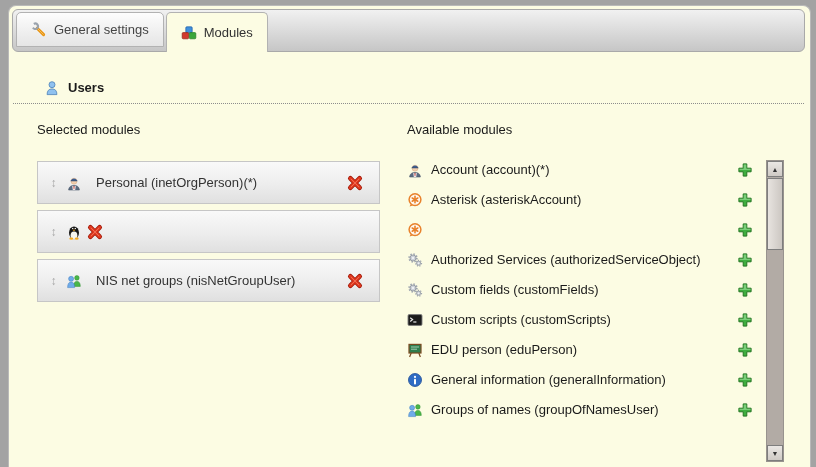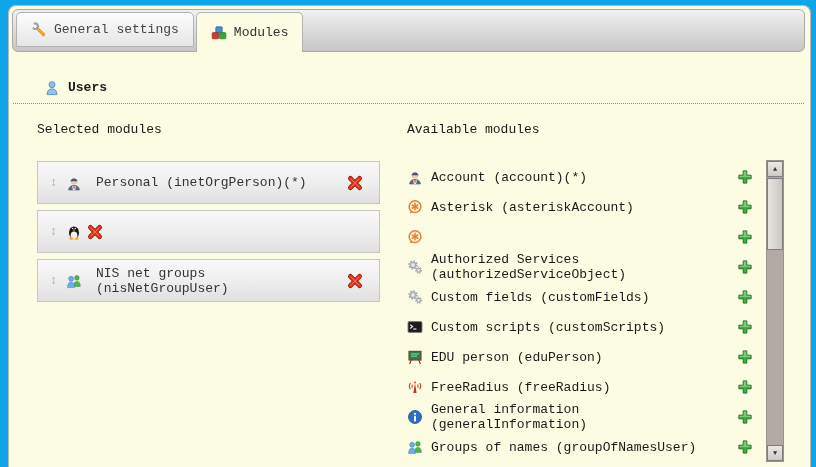--- a/index.html
+++ b/index.html
@@ -1,17 +1,17 @@
 <!DOCTYPE html>
 <html><head>
 <meta charset="utf-8">
 <style>
   html,body{margin:0;padding:0}
-  .stage{position:relative;width:816px;height:467px;background:#0ea5e9;overflow:hidden;
-         font-family:Liberation Mono, monospace;font-size:13px;color:#222}
+  .stage{position:relative;width:816px;height:467px;background:#a3a3a3;overflow:hidden;
+         font-family:Liberation Sans, sans-serif;font-size:13px;color:#222}
 
   
   .panel{position:absolute;left:8px;top:5px;width:803px;height:462px;box-sizing:border-box;
          background:#fcfce3;border:1px solid #b9b9b9;border-bottom:none;border-radius:8px 8px 0 0}
 
   
   .tabstrip{position:absolute;left:12px;top:9px;width:793px;height:43px;box-sizing:border-box;
             border:1px solid #a9a9a9;border-radius:6px;background:linear-gradient(#f1f1f1,#c6c6c6);
             display:flex;align-items:flex-end;padding-left:2px}
   .tab{box-sizing:border-box;display:flex;align-items:center;gap:7px;height:35px;
@@ -38,21 +38,21 @@
            background:linear-gradient(#f9f9f9 0%,#ededed 55%,#e0e0e0 100%);
            display:flex;align-items:center;padding:0 16px 0 8px;cursor:move}
   .drag{color:#a8a8a8;font-size:12px;width:15px;text-align:center;flex:0 0 15px;user-select:none}
   .sel-row .icon16{margin-left:5px}
   .sel-row .mod-label{margin-left:14px;flex:1;color:#333}
   .btn{background:none;border:none;padding:0;cursor:pointer;line-height:0}
 
   
   .avail-list{position:absolute;left:404px;top:160px;width:381px;height:303px;box-sizing:border-box;
               padding-top:2px}
-  .avail-row{height:30px;display:flex;align-items:center;padding-left:3px;padding-right:32px}
+  .avail-row{height:30px;display:flex;align-items:flex-start;padding-left:3px;padding-right:32px}
   .avail-row .mod-label{margin-left:8px;color:#1a1a1a}
   .avail-row .btn{margin-left:auto}
 
   
   .scrollbar{position:absolute;right:1px;top:0;width:18px;height:302px;box-sizing:border-box;
              background:#b2aba5;border:1px solid #98938e}
   .sb-btn{position:absolute;left:0;width:16px;height:16px;box-sizing:border-box;
           background:linear-gradient(#eae7e4,#cfcac5);border:1px solid #7e7e7e;
           display:flex;align-items:center;justify-content:center;font-size:7px;color:#333;cursor:pointer}
   .sb-up{top:0}
@@ -311,41 +311,20 @@
         </span>
         <span class="mod-label">EDU person (eduPerson)</span>
         <button class="btn">
           <span class="icon16 js-icon"><svg viewBox="0 0 16 16" width="16" height="16">
               <path d="M6.2 1.9 h3.6 v4.3 h4.3 v3.6 h-4.3 v4.3 h-3.6 v-4.3 h-4.3 v-3.6 h4.3 z" fill="#3fae3f" stroke="#247524" stroke-width="1" stroke-linejoin="round"></path>
               <path d="M6.7 2.4 h2.6 v4.4 h4.2 v1.1 h-11 v-1.1 h4.2 z" fill="#85d285" opacity="0.85"></path>
             </svg></span>
         </button>
       </div>
 
-      <div class="avail-row">
-        <span class="icon16">
-          <svg viewBox="0 0 16 16" width="16" height="16">
-            <g stroke="#e04a1a" stroke-width="1.2" fill="none">
-              <path d="M3.4 4 A5.4 5.4 0 0 0 3.4 10.2"></path>
-              <path d="M5.4 5.5 A2.9 2.9 0 0 0 5.4 8.7"></path>
-              <path d="M12.6 4 A5.4 5.4 0 0 1 12.6 10.2"></path>
-              <path d="M10.6 5.5 A2.9 2.9 0 0 1 10.6 8.7"></path>
-            </g>
-            <path d="M8 4 L6.4 14 L9.6 14 Z" fill="#c23318"></path>
-            <circle cx="8" cy="3.4" r="1" fill="#e04a1a"></circle>
-          </svg>
-        </span>
-        <span class="mod-label">FreeRadius (freeRadius)</span>
-        <button class="btn">
-          <span class="icon16 js-icon"><svg viewBox="0 0 16 16" width="16" height="16">
-              <path d="M6.2 1.9 h3.6 v4.3 h4.3 v3.6 h-4.3 v4.3 h-3.6 v-4.3 h-4.3 v-3.6 h4.3 z" fill="#3fae3f" stroke="#247524" stroke-width="1" stroke-linejoin="round"></path>
-              <path d="M6.7 2.4 h2.6 v4.4 h4.2 v1.1 h-11 v-1.1 h4.2 z" fill="#85d285" opacity="0.85"></path>
-            </svg></span>
-        </button>
-      </div>
 
       <div class="avail-row">
         <span class="icon16">
           <svg viewBox="0 0 16 16" width="16" height="16">
             <circle cx="8" cy="8" r="6.5" fill="#2f6cc4" stroke="#1e4c96" stroke-width="0.8"></circle>
             <circle cx="8" cy="4.9" r="1.1" fill="#fff"></circle>
             <rect x="7" y="6.7" width="2" height="5.8" rx="0.9" fill="#fff"></rect>
           </svg>
         </span>
         <span class="mod-label">General information (generalInformation)</span>

